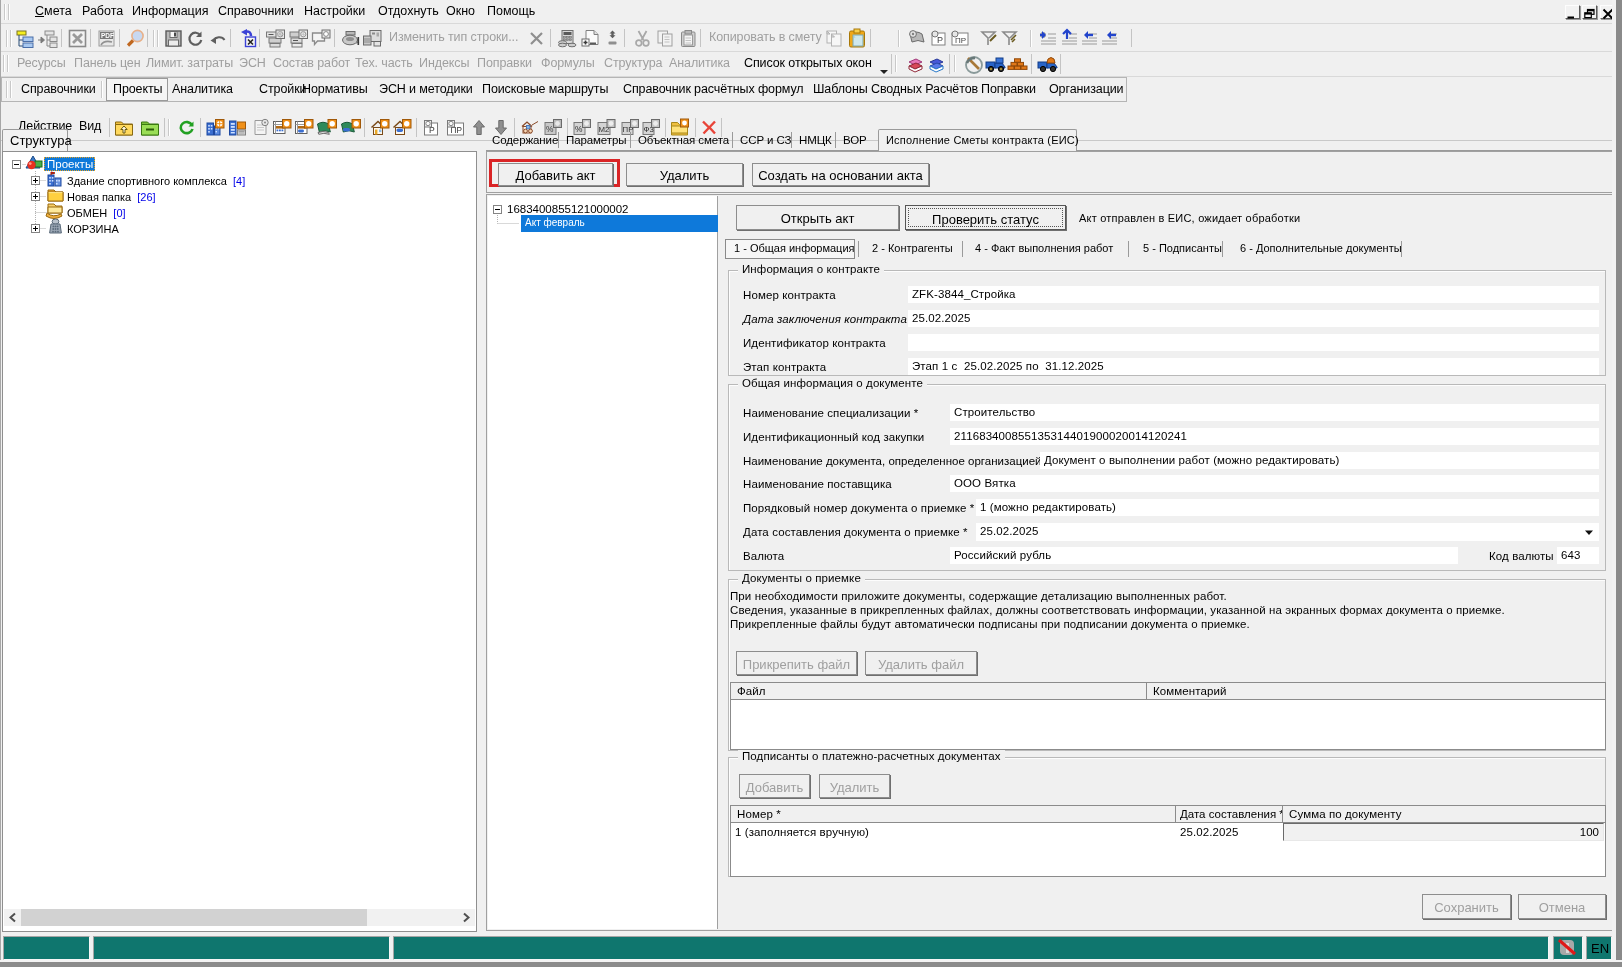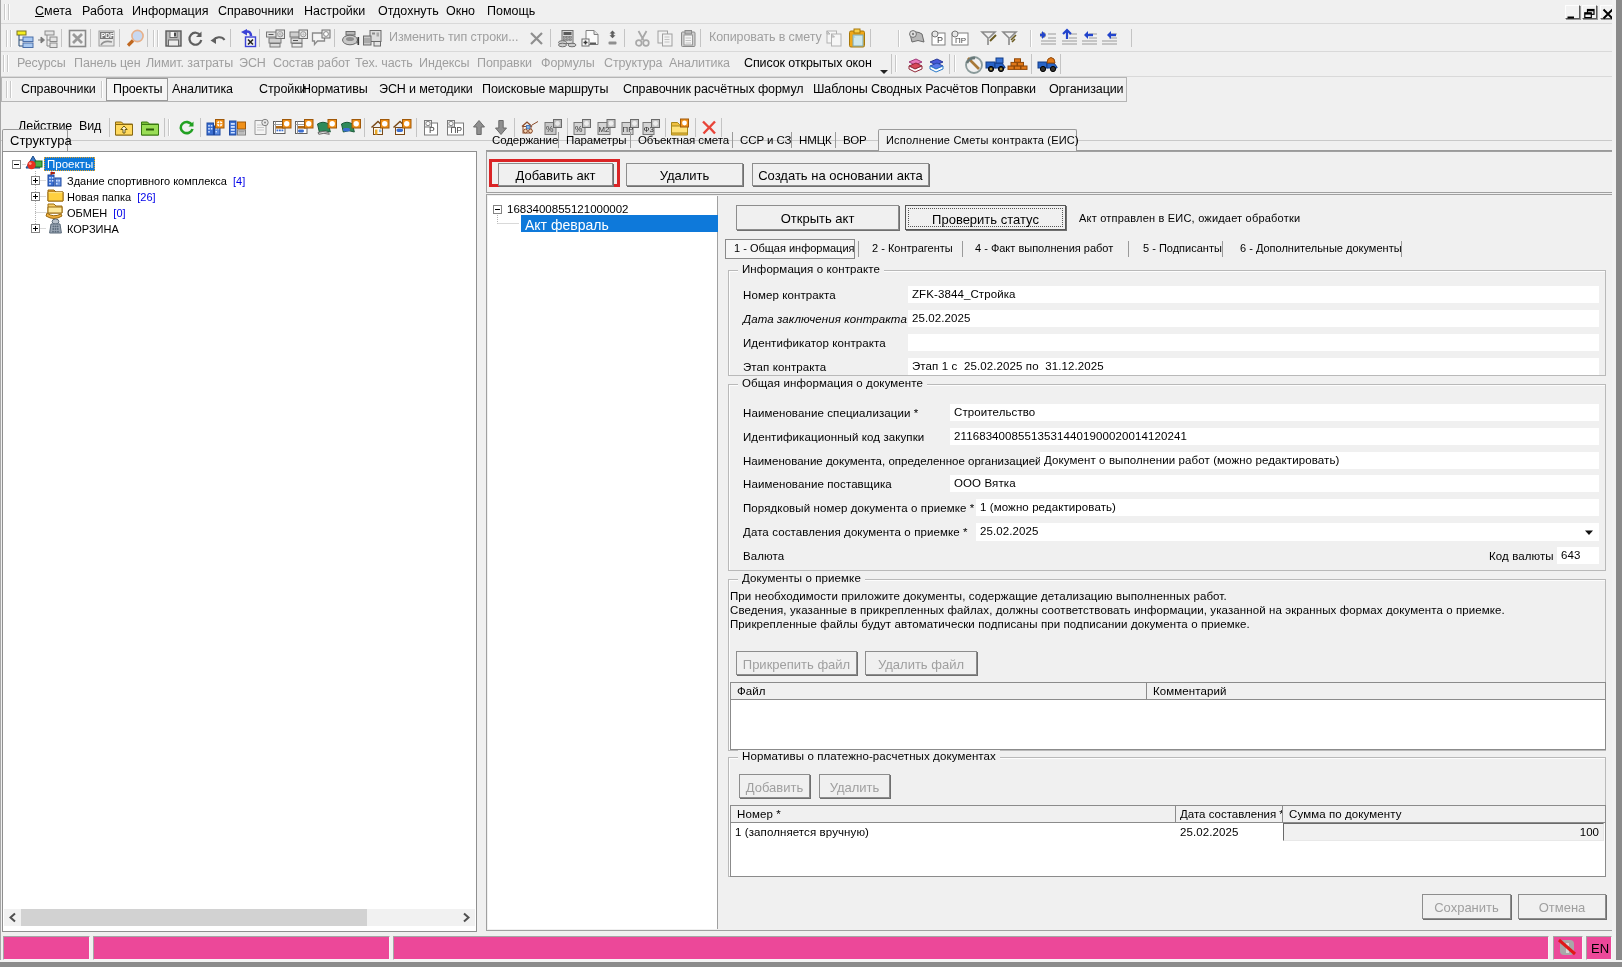--- a/index.html
+++ b/index.html
@@ -25,21 +25,21 @@
 .tbrow { background:#f0f0f0; }
 .ico { position:absolute; }
 .gtxt { color:#9f9f9f; }
 .tbtxt { position:absolute; font-size:12.5px; letter-spacing:-.1px; }
 
 #row4 { left:1px; top:77px; width:1126px; height:25px; background:#f0f0f0; border:1px solid #b5b5b5; }
 
 
 #treepanel { left:2px; top:151px; width:475px; height:781px; background:#fff; border:1px solid #8f8f8f; }
 
-.sseg { position:absolute; top:936px; height:24px; background:#ec4899;
+.sseg { position:absolute; top:936px; height:24px; background:#0f766e;
   border:1px solid #a5a5a5; border-bottom-color:#f6f6f6; border-right-color:#f6f6f6; }
 
 #rtabs { left:486px; top:129px; width:1127px; height:22px; }
 #btnpanel { left:486px; top:151px; width:1127px; height:42px; background:#f0f0f0; border:1px solid #a0a0a0; }
 #content { left:486px; top:194px; width:1127px; height:737px; background:#f0f0f0; border:1px solid #a0a0a0; }
 #actlist { left:1px; top:1px; width:230px; height:733px; background:#fff; border-right:1px solid #a0a0a0; }
 .btn { position:absolute; background:#f0f0f0; border:1px solid #8d8d8d;
   box-shadow:1px 1px 0 #6f6f6f; font-size:13px; text-align:center; }
 .grp { position:absolute; border:1px solid #b9b9b9; box-shadow:inset 1px 1px 0 #fdfdfd; }
 .grplabel { position:absolute; top:-8px; left:9px; background:#f0f0f0; padding:0 4px; font-size:11.5px; letter-spacing:.1px; }
@@ -673,21 +673,21 @@
             <path d="M9.5 19 v8.5"></path>
             <path d="M9.5 27.5 h21"></path>
           </g>
         </svg>
       <div class="abs" style="left:5px;top:9px;width:9px;height:9px;border:1px solid #848484;background:#fff;"></div>
       <svg class="abs" style="left:5px;top:9px;" width="9" height="9">
           <path d="M2 4.5 h5" stroke="#000"></path>
         </svg>
       <div class="abs" style="left:19px;top:7px;font-size:11.5px;">1683400855121000002</div>
       <div class="abs" style="left:33px;top:19px;width:197px;height:17px;background:#0e79da;"></div>
-      <div class="abs" style="left:37px;top:21px;font-size:14px;color:#fff;">Акт февраль</div>
+      <div class="abs" style="left:37px;top:21px;font-size:10px;color:#fff;">Акт февраль</div>
     </div>
     <div class="btn" style="left:249px;top:10px;width:163px;height:25px;padding-top:5px;">Открыть акт</div>
     <div class="btn" style="left:418px;top:10px;width:161px;height:25px;border-color:#555;">
       <div style="position:absolute;left:2px;top:2px;right:2px;bottom:2px;border:1px dotted #555;padding-top:3px;">Проверить статус</div>
     </div>
     <div class="abs" style="left:592px;top:17px;font-size:11px;letter-spacing:.2px;">Акт отправлен в ЕИС, ожидает обработки</div>
 
     <div class="abs" style="left:238px;top:44px;width:130px;height:20px;background:#f6f6f6;border:1px solid #8a8a8a;"></div>
     <div class="abs" style="left:247px;top:47px;font-size:11px;letter-spacing:0;">1 - Общая информация</div>
     <div class="sep" style="left:371px;top:46px;height:16px;background:#9a9a9a;"></div>
@@ -723,38 +723,39 @@
       <div class="flabel" style="left:14px;top:93px;">Наименование поставщика</div>
       <div class="finput" style="left:221px;top:90px;width:649px;height:17px;">ООО Вятка</div>
       <div class="flabel" style="left:14px;top:117px;">Порядковый номер документа о приемке *</div>
       <div class="finput" style="left:247px;top:114px;width:623px;height:17px;">1 (можно редактировать)</div>
       <div class="flabel" style="left:14px;top:141px;">Дата составления документа о приемке *</div>
       <div class="finput" style="left:247px;top:138px;width:623px;height:18px;">25.02.2025</div>
       <svg class="abs" style="left:855px;top:144px;" width="10" height="8">
           <path d="M1 1.5 l4 4.5 4 -4.5 z" fill="#111"></path>
         </svg>
       <div class="flabel" style="left:14px;top:165px;">Валюта</div>
+      <div class="finput" style="left:221px;top:162px;width:508px;height:17px;">Российский рубль</div>
       <div class="flabel" style="left:760px;top:165px;text-align:right;">Код валюты</div>
       <div class="finput" style="left:828px;top:162px;width:42px;height:17px;">643</div>
     </div>
 
     <div class="grp" style="left:241px;top:384px;width:878px;height:172px;">
       <div class="grplabel">Документы о приемке</div>
       <div class="flabel" style="left:1px;top:10px;">При необходимости приложите документы, содержащие детализацию выполненных работ.</div>
       <div class="flabel" style="left:1px;top:24px;">Сведения, указанные в прикрепленных файлах, должны соответствовать информации, указанной на экранных формах документа о приемке.</div>
       <div class="flabel" style="left:1px;top:38px;">Прикрепленные файлы будут автоматически подписаны при подписании документа о приемке.</div>
       <div class="btn gtxt" style="left:7px;top:71px;width:121px;height:24px;padding-top:5px;">Прикрепить файл</div>
       <div class="btn gtxt" style="left:136px;top:71px;width:112px;height:24px;padding-top:5px;">Удалить файл</div>
       <div class="thead" style="left:1px;top:102px;width:417px;height:18px;padding:2px 0 0 6px;">Файл</div>
       <div class="thead" style="left:417px;top:102px;width:460px;height:18px;padding:2px 0 0 6px;">Комментарий</div>
       <div class="abs" style="left:1px;top:120px;width:876px;height:50px;background:#fff;border:1px solid #8b8b8b;border-top:none;"></div>
     </div>
 
     <div class="grp" style="left:241px;top:562px;width:878px;height:120px;">
-      <div class="grplabel">Нормативы о платежно-расчетных документах</div>
+      <div class="grplabel">Подписанты о платежно-расчетных документах</div>
       <div class="btn gtxt" style="left:10px;top:16px;width:71px;height:24px;padding-top:5px;">Добавить</div>
       <div class="btn gtxt" style="left:90px;top:16px;width:71px;height:24px;padding-top:5px;">Удалить</div>
       <div class="thead" style="left:1px;top:47px;width:446px;height:18px;padding:2px 0 0 6px;">Номер *</div>
       <div class="thead" style="left:446px;top:47px;width:108px;height:18px;padding:2px 0 0 4px;letter-spacing:0;">Дата составления *</div>
       <div class="thead" style="left:553px;top:47px;width:324px;height:18px;padding:2px 0 0 6px;">Сумма по документу</div>
       <div class="abs" style="left:1px;top:65px;width:876px;height:54px;background:#fff;border:1px solid #8b8b8b;border-top:none;"></div>
       <div class="flabel" style="left:6px;top:68px;">1 (заполняется вручную)</div>
       <div class="flabel" style="left:451px;top:68px;">25.02.2025</div>
       <div class="abs" style="left:554px;top:65px;width:321px;height:18px;background:#f1f1f1;border:1px solid #6a6a6a;border-right-color:#e8e8e8;border-bottom-color:#e8e8e8;font-size:11.5px;text-align:right;padding:2px 4px 0 0;">100</div>
     </div>

